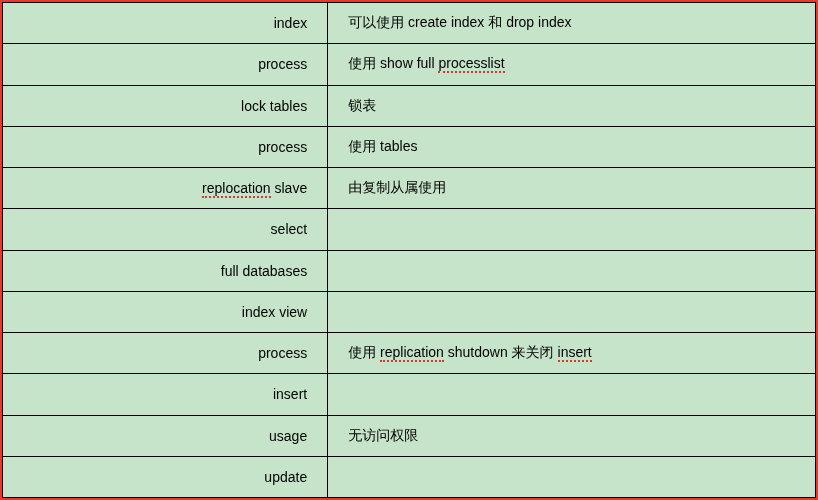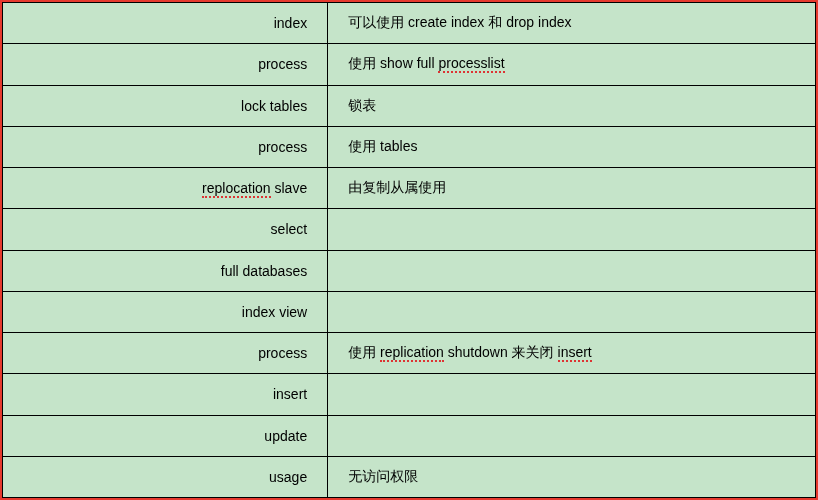--- a/index.html
+++ b/index.html
@@ -86,22 +86,22 @@
         </tr>
         <tr>
           <td class="col-left">process</td>
           <td class="col-right">使用 <span class="spell">replication</span> shutdown 来关闭 <span class="spell">insert</span></td>
         </tr>
         <tr>
           <td class="col-left">insert</td>
           <td class="col-right"></td>
         </tr>
         <tr>
+          <td class="col-left">usage</td>
+          <td class="col-right">无访问权限</td>
+        </tr>
+        <tr>
           <td class="col-left">update</td>
           <td class="col-right"></td>
-        </tr>
-        <tr>
-          <td class="col-left">usage</td>
-          <td class="col-right">无访问权限</td>
         </tr>
       </tbody>
   </table>
 </div>
 
 </body></html>

